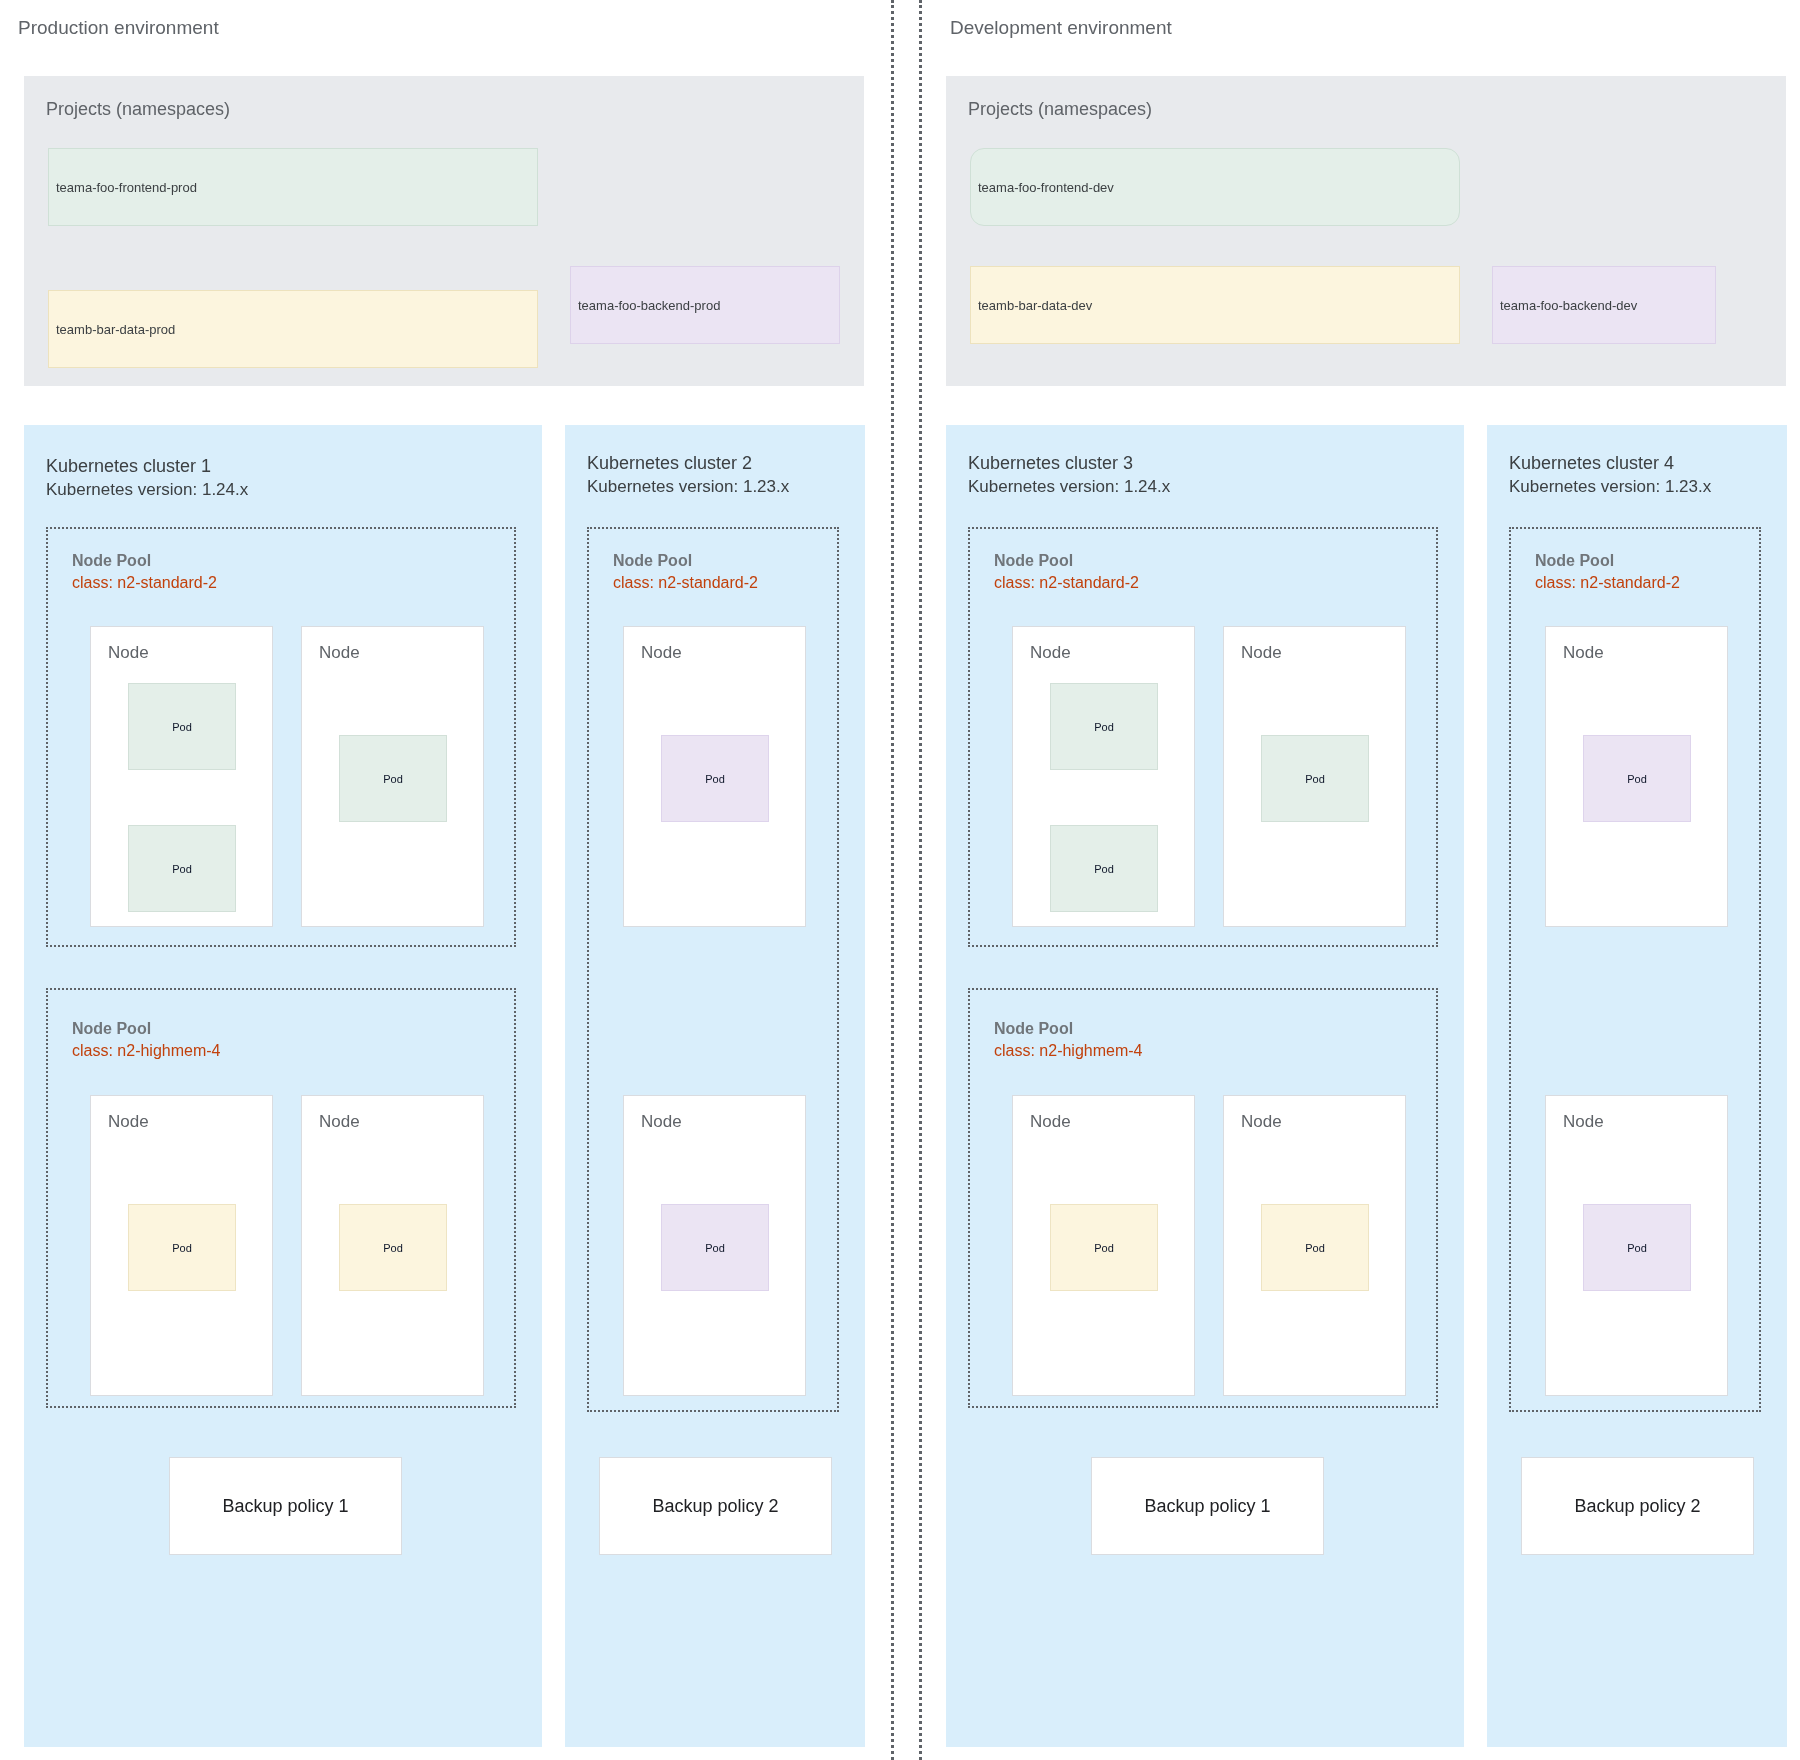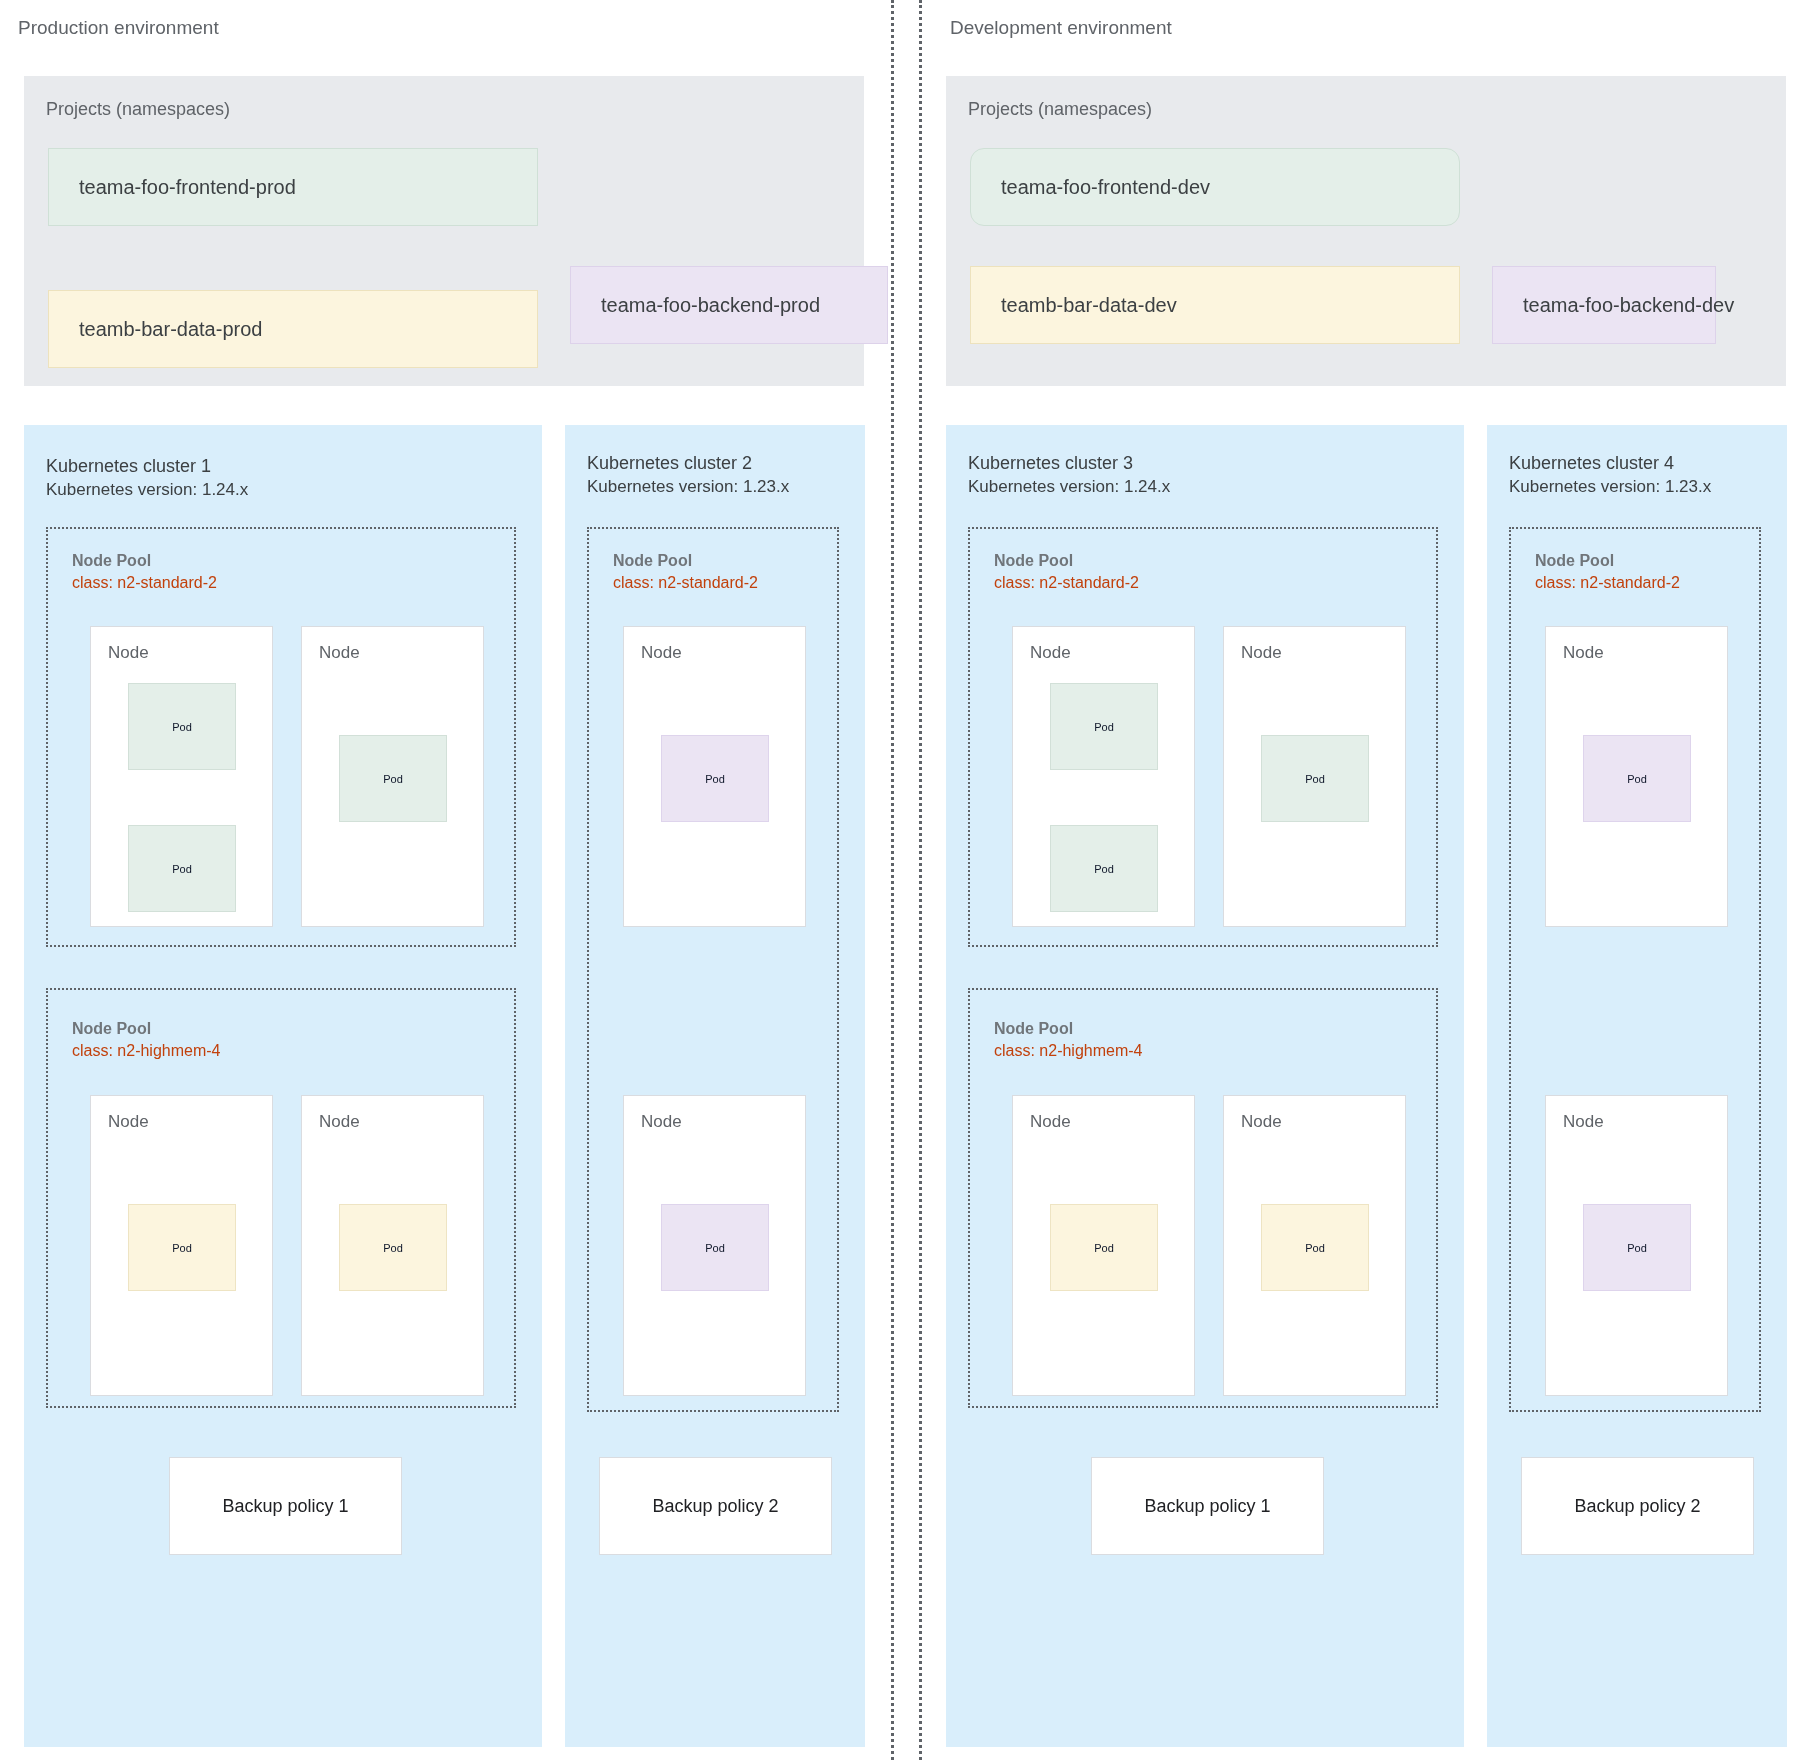--- a/index.html
+++ b/index.html
@@ -52,22 +52,22 @@
     font-size: 18px;
     color: #5f6368;
     white-space: nowrap;
   }
 
   .ns-box {
     position: absolute;
     border: 1px solid;
     display: flex;
     align-items: center;
-    padding-left: 30px;
-    font-size: 20px;
+    padding-left: 7px;
+    font-size: 13px;
     color: #3c4043;
     white-space: nowrap;
   }
   .ns-green  { background: #e4efe9; border-color: #cfe0d6; }
   .ns-yellow { background: #fcf5de; border-color: #ede2bd; }
   .ns-purple { background: #ebe4f3; border-color: #ddd2ea; }
 
   
   .cluster {
     position: absolute;
@@ -156,21 +156,21 @@
   <div class="env-title" id="env-title-prod">Production environment</div>
   <div class="env-title" id="env-title-dev">Development environment</div>
 
   <div class="divider" id="divider-left"></div>
   <div class="divider" id="divider-right"></div>
 
   <div class="projects-panel" id="projects-panel-prod">
     <div class="projects-heading">Projects (namespaces)</div>
     <div class="ns-box ns-green" style="left:24px; top:72px; width:490px; height:78px;">teama-foo-frontend-prod</div>
     <div class="ns-box ns-yellow" style="left:24px; top:190px; width:490px; height:78px;margin-top:24px;">teamb-bar-data-prod</div>
-    <div class="ns-box ns-purple" style="left:546px; top:190px; width:318px; height:78px;">teama-foo-backend-prod</div>
+    <div class="ns-box ns-purple" style="left:546px; top:190px; width:270px; height:78px;">teama-foo-backend-prod</div>
   </div>
 
   <div class="projects-panel" id="projects-panel-dev">
     <div class="projects-heading">Projects (namespaces)</div>
     <div class="ns-box ns-green" style="left:24px; top:72px; width:490px; height:78px;border-radius:14px;">teama-foo-frontend-dev</div>
     <div class="ns-box ns-yellow" style="left:24px; top:190px; width:490px; height:78px;">teamb-bar-data-dev</div>
     <div class="ns-box ns-purple" style="left:546px; top:190px; width:224px; height:78px;">teama-foo-backend-dev</div>
   </div>
 
   <div class="cluster" style="left:24px; top:425px; width:518px; height:1322px;">

